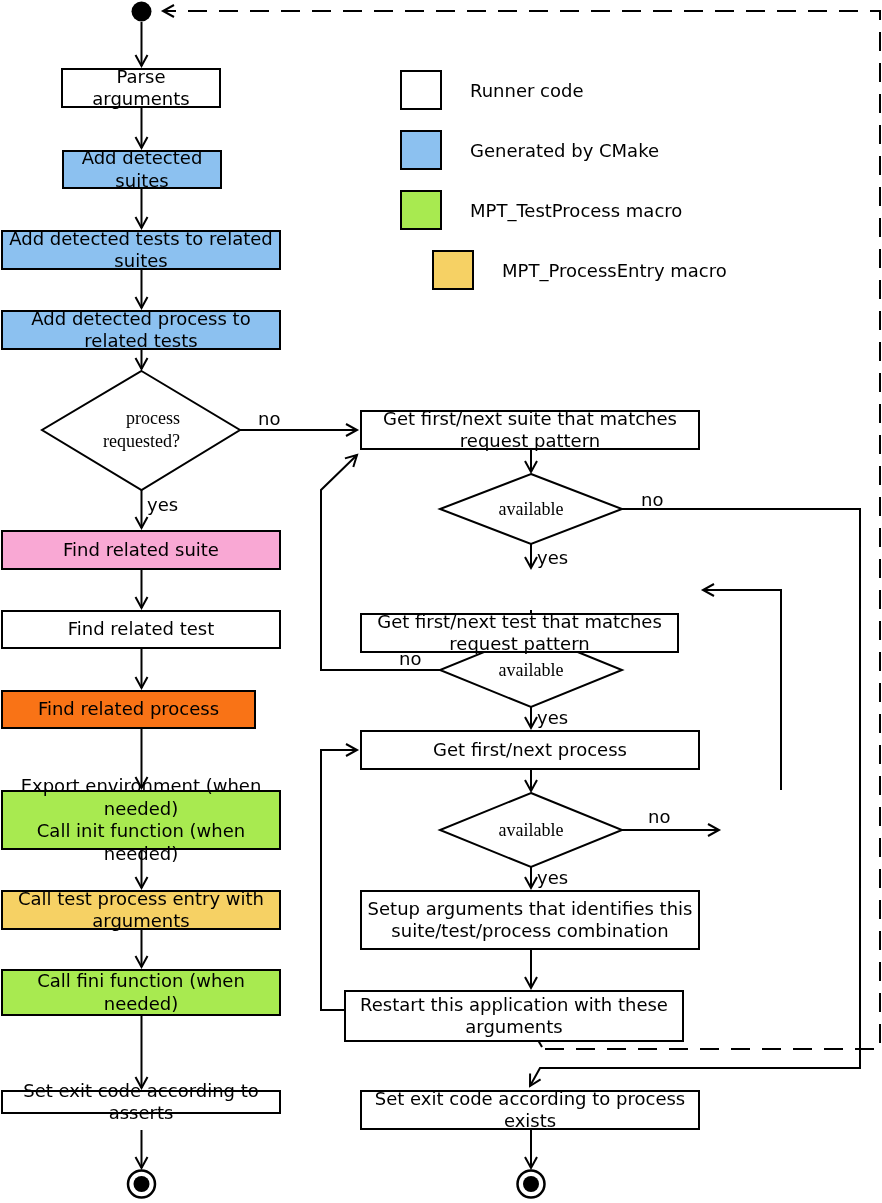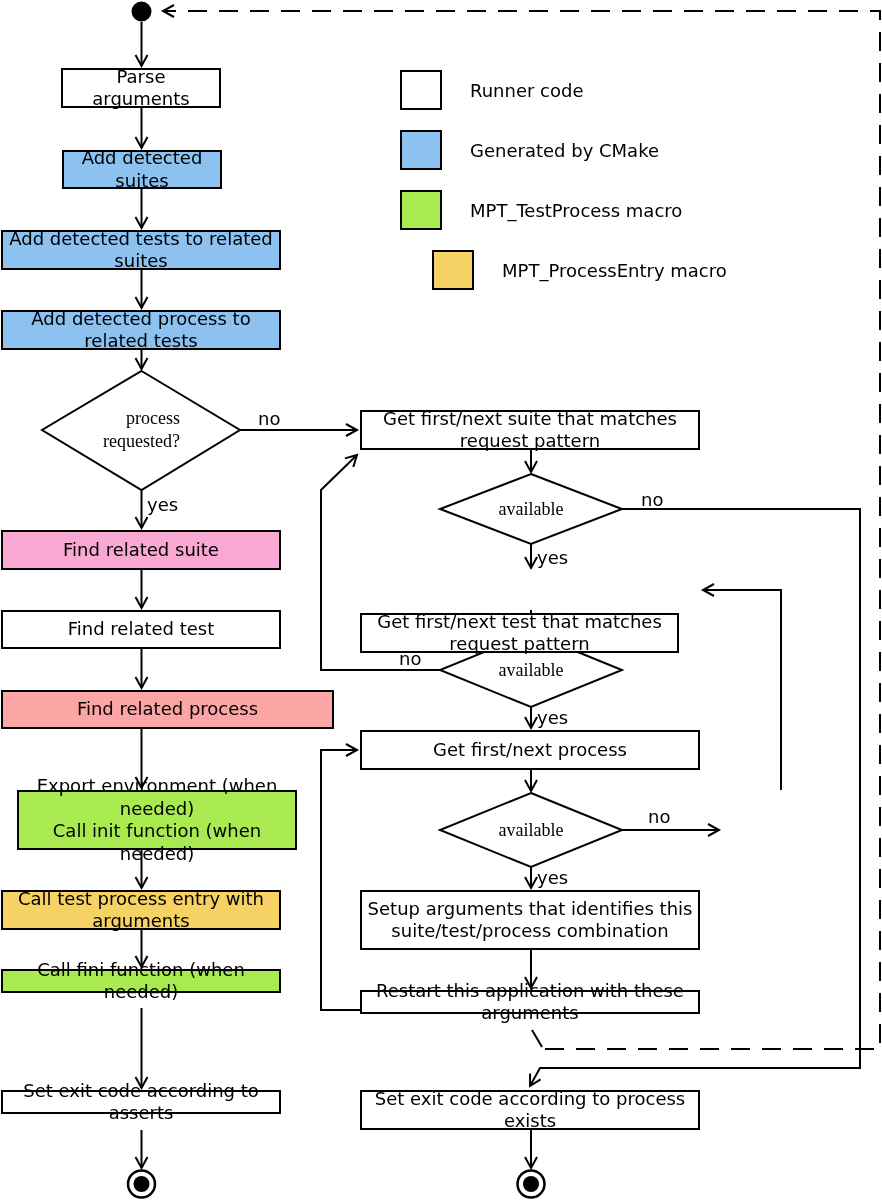--- a/index.html
+++ b/index.html
@@ -81,33 +81,33 @@
     <path class="edge" d="M532 1030 L542 1047"></path>
     <path class="edge dashed" d="M545 1049 H880 V11 H163" marker-end="url(#vee)"></path>
   </svg>
 
   <div class="node" style="left: 61px; top: 68px; width: 160px; height: 40px; background-color: rgb(255, 255, 255);">Parse arguments</div>
   <div class="node" style="left: 62px; top: 150px; width: 160px; height: 39px; background-color: rgb(140, 193, 240);">Add detected suites</div>
   <div class="node" style="left: 1px; top: 230px; width: 280px; height: 40px; background-color: rgb(140, 193, 240);">Add detected tests to related suites</div>
   <div class="node" style="left: 1px; top: 310px; width: 280px; height: 40px; background-color: rgb(140, 193, 240);">Add detected process to related tests</div>
   <div class="node" style="left: 1px; top: 530px; width: 280px; height: 40px; background-color: #f9a8d4;">Find related suite</div>
   <div class="node" style="left: 1px; top: 610px; width: 280px; height: 39px; background-color: rgb(255, 255, 255);">Find related test</div>
-  <div class="node" style="left: 1px; top: 690px; width: 333px; height: 39px; background-color: #fca5a5;">Find related process</div>
-  <div class="node" style="left: 1px; top: 790px; width: 280px; height: 60px; background-color: rgb(168, 234, 80); margin-left: 16px;">Export environment (when needed)
+  <div class="node" style="left: 1px; top: 690px; width: 255px; height: 39px; background-color: #f97316;">Find related process</div>
+  <div class="node" style="left: 1px; top: 790px; width: 280px; height: 60px; background-color: rgb(168, 234, 80);">Export environment (when needed)
 Call init function (when needed)</div>
   <div class="node" style="left: 1px; top: 890px; width: 280px; height: 40px; background-color: rgb(246, 209, 100);">Call test process entry with arguments</div>
-  <div class="node" style="left: 1px; top: 969px; width: 280px; height: 24px; background-color: rgb(168, 234, 80);">Call fini function (when needed)</div>
+  <div class="node" style="left: 1px; top: 969px; width: 280px; height: 47px; background-color: rgb(168, 234, 80);">Call fini function (when needed)</div>
   <div class="node" style="left: 1px; top: 1090px; width: 280px; height: 24px; background-color: rgb(255, 255, 255);">Set exit code according to asserts</div>
 
   <div class="node" style="left: 360px; top: 410px; width: 340px; height: 40px; background-color: rgb(255, 255, 255);">Get first/next suite that matches request pattern</div>
   <div class="node" style="left: 360px; top: 585px; width: 319px; height: 40px; background-color: rgb(255, 255, 255); margin-top: 28px;">Get first/next test that matches request pattern</div>
   <div class="node" style="left: 360px; top: 730px; width: 340px; height: 40px; background-color: rgb(255, 255, 255);">Get first/next process</div>
   <div class="node" style="left: 360px; top: 890px; width: 340px; height: 60px; background-color: rgb(255, 255, 255);">Setup arguments that identifies this
 suite/test/process combination</div>
-  <div class="node" style="left: 360px; top: 990px; width: 340px; height: 24px; background-color: rgb(255, 255, 255);">Restart this application with these arguments</div>
+  <div class="node" style="left: 344px; top: 990px; width: 340px; height: 52px; background-color: rgb(255, 255, 255);">Restart this application with these arguments</div>
   <div class="node" style="left: 360px; top: 1090px; width: 340px; height: 40px; background-color: rgb(255, 255, 255);">Set exit code according to process exists</div>
 
   <div class="dlabel" style="left:141.5px;top:429px;">process
 requested?</div>
   <div class="dlabel" style="left:531px;top:509px;">available</div>
   <div class="dlabel" style="left:531px;top:670px;">available</div>
   <div class="dlabel" style="left:531px;top:830px;">available</div>
 
   <span class="elabel" style="left:258px;top:410px;">no</span>
   <span class="elabel" style="left:147px;top:496px;">yes</span>

